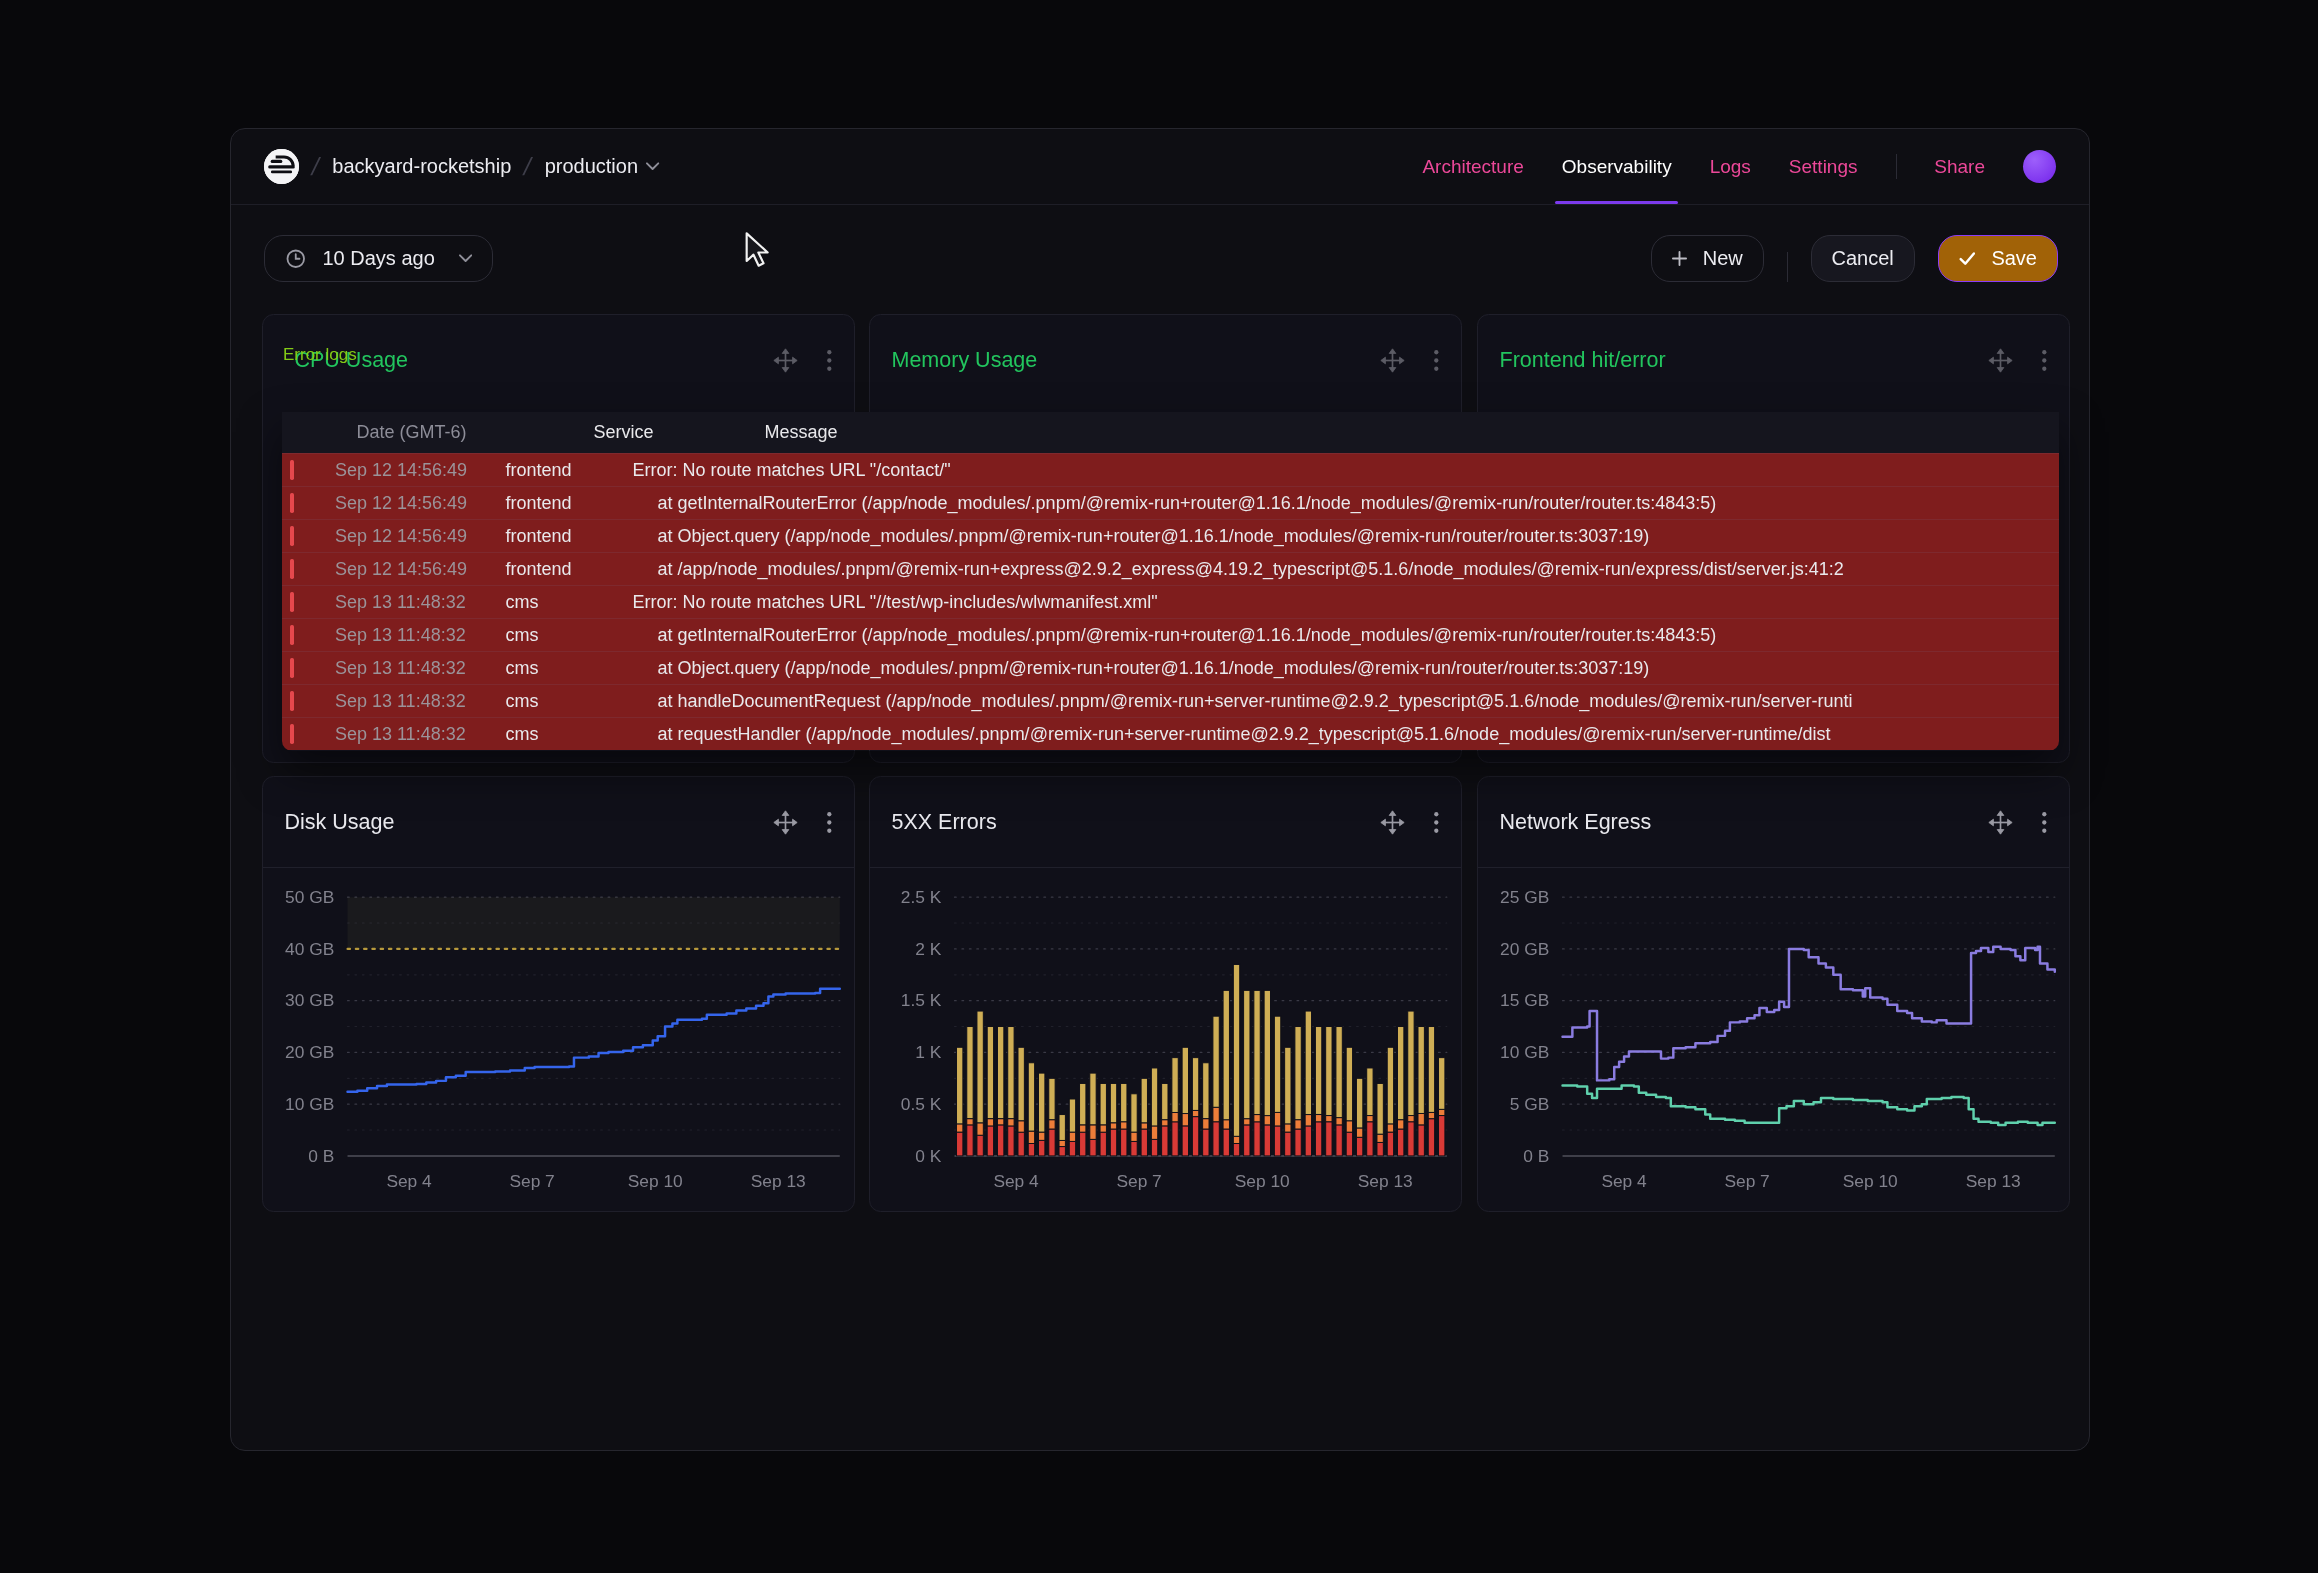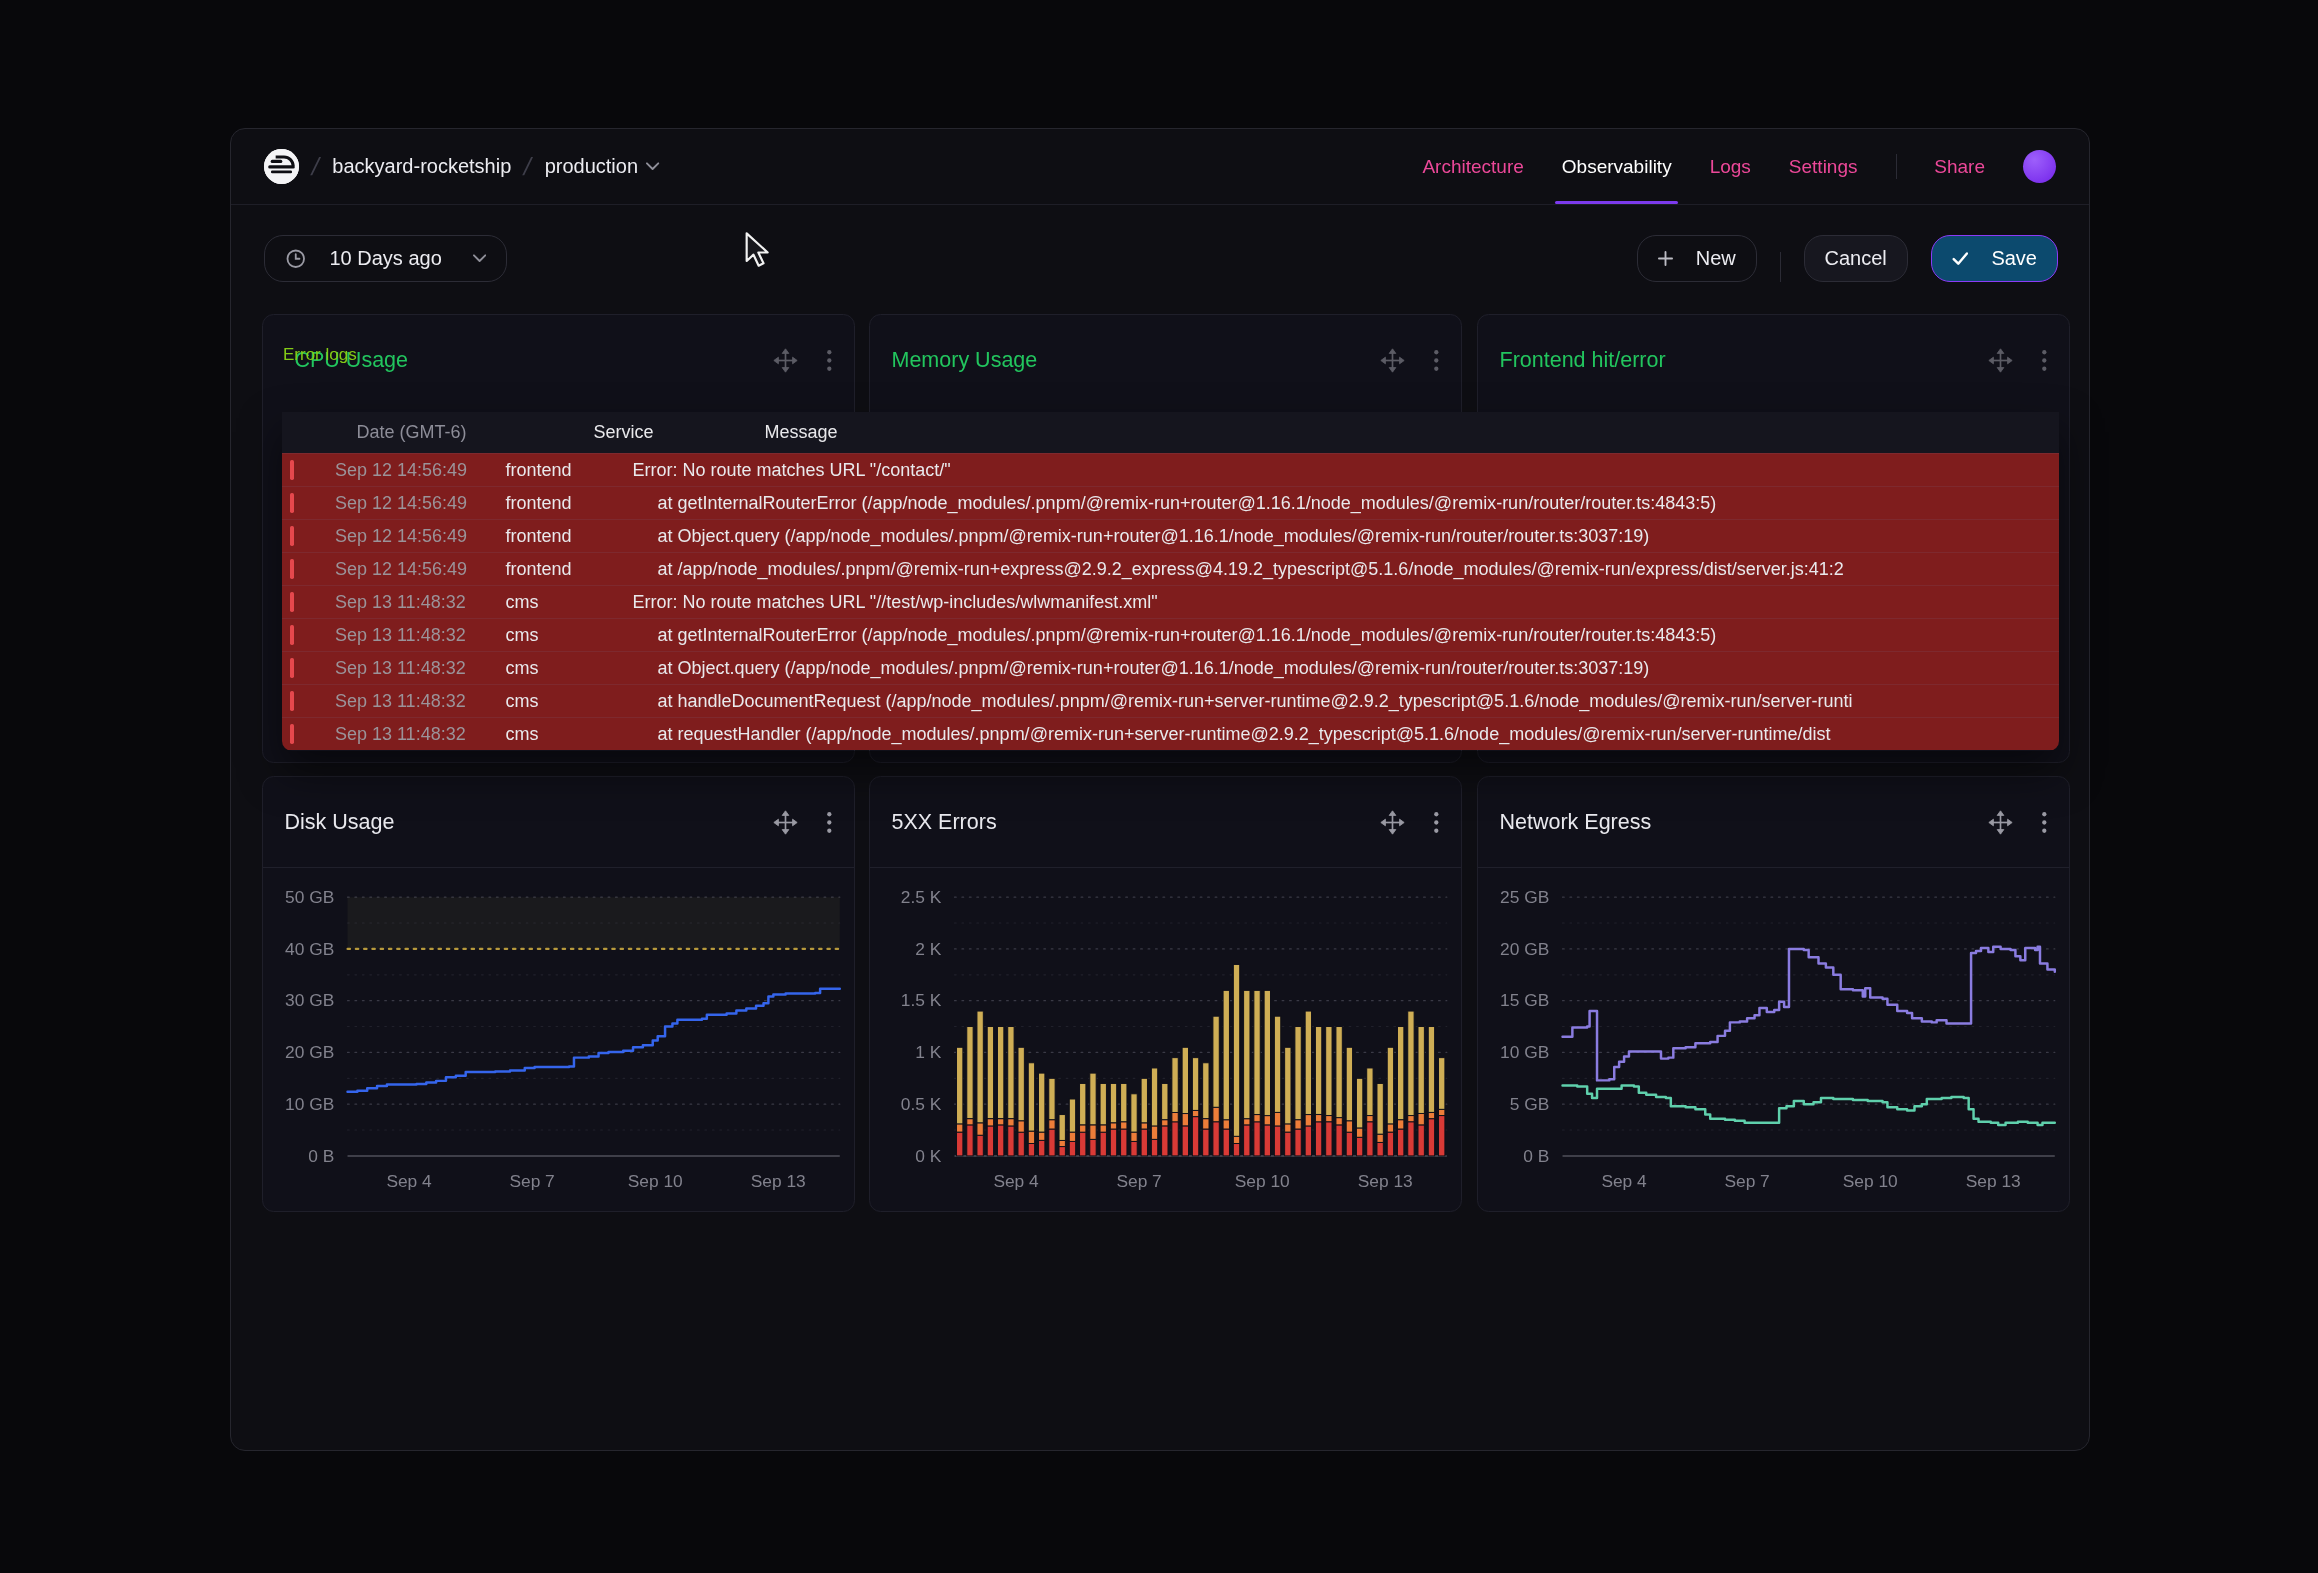--- a/index.html
+++ b/index.html
@@ -15,23 +15,23 @@
   .env { display:flex; align-items:center; gap:8.3px; cursor:pointer; }
   .nav { margin-left:auto; display:flex; align-items:center; gap:38px; height:100%; }
   .nav-item { position:relative; display:flex; align-items:center; height:100%; color:#ec4899; font-size:19px; cursor:pointer; }
   .nav-item.active { color:#ffffff; }
   .nav-item.active::after { content:""; position:absolute; left:-6.6px; right:-6.6px; bottom:0; height:3.3px; border-radius:1.7px; background:#7c3aed; }
   .nav-divider { width:0.8px; height:25px; background:#2b2b35; }
   .avatar { width:33px; height:33px; border-radius:50%; background:radial-gradient(circle at 35% 30%, #9d5ffb, #7223e9); }
 
   
   .toolbar { position:absolute; left:33px; right:31px; top:106px; height:47px; display:flex; align-items:center; }
-  .btn { display:flex; align-items:center; gap:23px; height:47px; padding:4px 20px; border-radius:19px; font-size:20px; color:#ececf1; border:0.8px solid #2c2c36; background:transparent; cursor:pointer; }
+  .btn { display:flex; align-items:center; gap:16px; height:47px; padding:4px 20px; border-radius:19px; font-size:20px; color:#ececf1; border:0.8px solid #2c2c36; background:transparent; cursor:pointer; }
   .btn.filled { background:#17171f; }
-  .btn.primary { background:#0c4a6e; border-color:#8b3bf7; color:#fff; }
+  .btn.primary { background:#a16207; border-color:#8b3bf7; color:#fff; }
   .right-actions { margin-left:auto; display:flex; align-items:flex-end; gap:23px; }
   .v-divider { width:0.8px; height:30px; background:#2b2b35; }
   .icon { display:inline-flex; align-items:center; justify-content:center; }
 
   
   .panel { position:absolute; width:593px; background:#101019; border:0.8px solid #1f1f2a; border-radius:11.6px; }
   .panel.r1 { top:185px; height:449px; }
   .panel.r2 { top:647px; height:436px; }
   .p1 { left:31px; } .p2 { left:638px; } .p3 { left:1246px; }
   .panel-head { position:absolute; top:0; left:0; right:0; height:91px; display:flex; align-items:center; padding:0 21.5px; }

